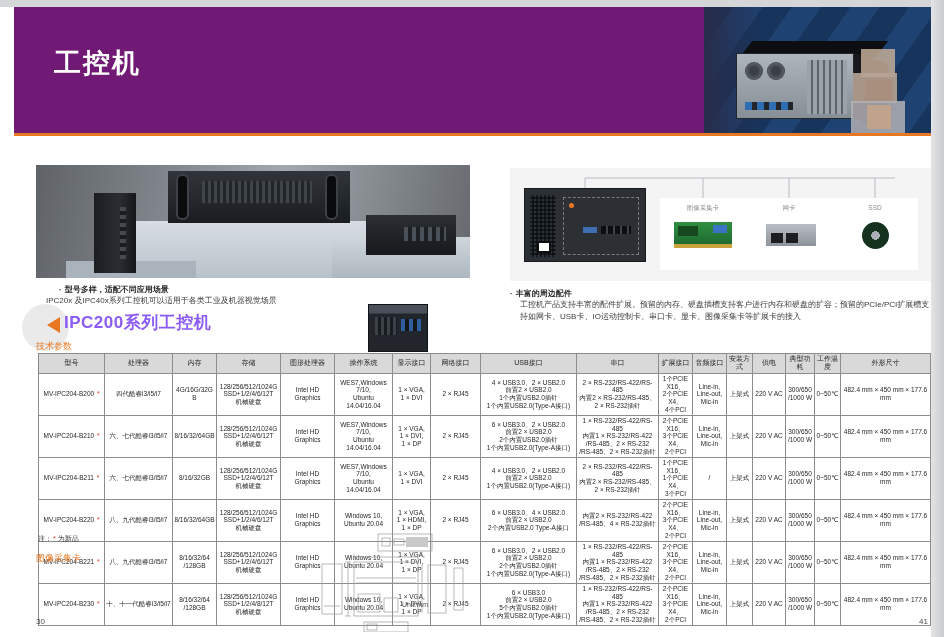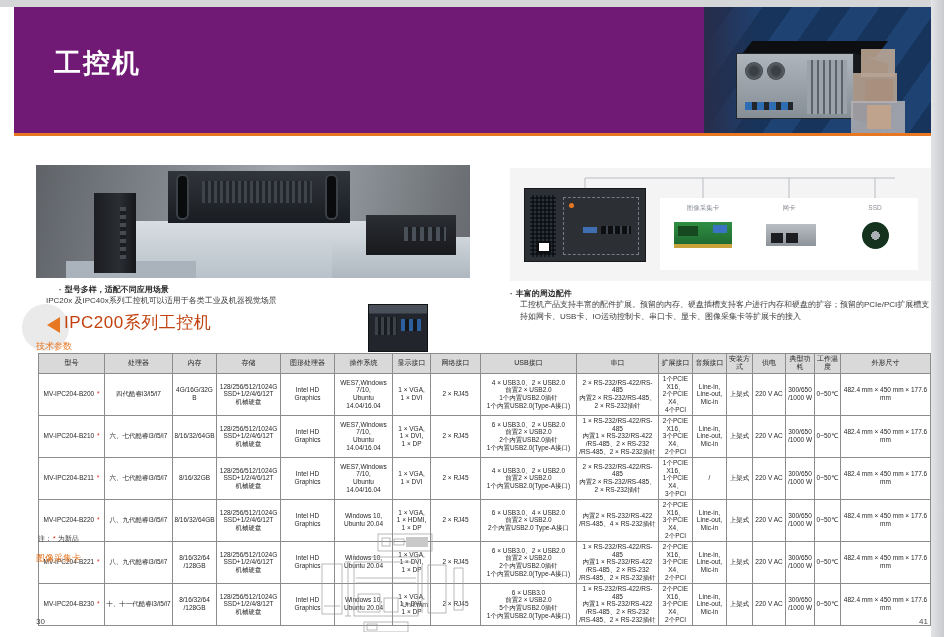--- a/index.html
+++ b/index.html
@@ -64,21 +64,21 @@
   .disk-ssd{position:absolute;left:30px;top:24px;width:27px;height:27px;border-radius:50%;background:radial-gradient(circle,#aab0b6 0 22%,#14321e 23% 70%,#2f6e42 71% 100%);}
 
   
   .feat-title{position:absolute;font-size:8px;font-weight:bold;color:#2b2b2b;}
   .feat-text{position:absolute;font-size:8px;color:#3c3c3c;line-height:1.5;}
   .bullet{color:#2b2b2b;margin-right:3px;}
 
   
   .badge-circle{position:absolute;left:22px;top:304px;width:47px;height:47px;border-radius:50%;background:#eaeaeb;}
   .tri-icon{position:absolute;left:47px;top:317px;width:0;height:0;border-top:8px solid transparent;border-bottom:8px solid transparent;border-right:13px solid #e87722;}
-  .section-title{position:absolute;left:64px;top:311px;font-size:17px;font-weight:normal;color:#c2410c;letter-spacing:0.5px;text-align:right;}
+  .section-title{position:absolute;left:64px;top:311px;font-size:17px;font-weight:bold;color:#8b5cf6;letter-spacing:0.5px;text-align:right;}
   .thumb{position:absolute;left:368px;top:304px;width:60px;height:48px;background:linear-gradient(180deg,#4a505a 0 18%,#22252b 19% 100%);border:1px solid #101214;}
   .thumb::before{content:"";position:absolute;left:6px;top:12px;width:22px;height:18px;background:repeating-linear-gradient(90deg,#3c4148 0 3px,#181b1f 3px 6px);}
   .thumb::after{content:"";position:absolute;right:6px;top:14px;width:20px;height:12px;background:repeating-linear-gradient(90deg,#2d5f9e 0 4px,#14161a 4px 8px);}
   .orange-label{position:absolute;font-size:9px;font-weight:normal;color:#e87722;}
 
   
   .tbl-wrap{position:absolute;left:38px;top:353px;width:892px;}
   table{border-collapse:collapse;table-layout:fixed;width:892px;}
   th,td{border:1px solid #8c8c8c;text-align:center;vertical-align:middle;padding:1px 1px;
         font-size:6.5px;line-height:1.2;white-space:pre-line;word-wrap:break-word;color:#262626;}

